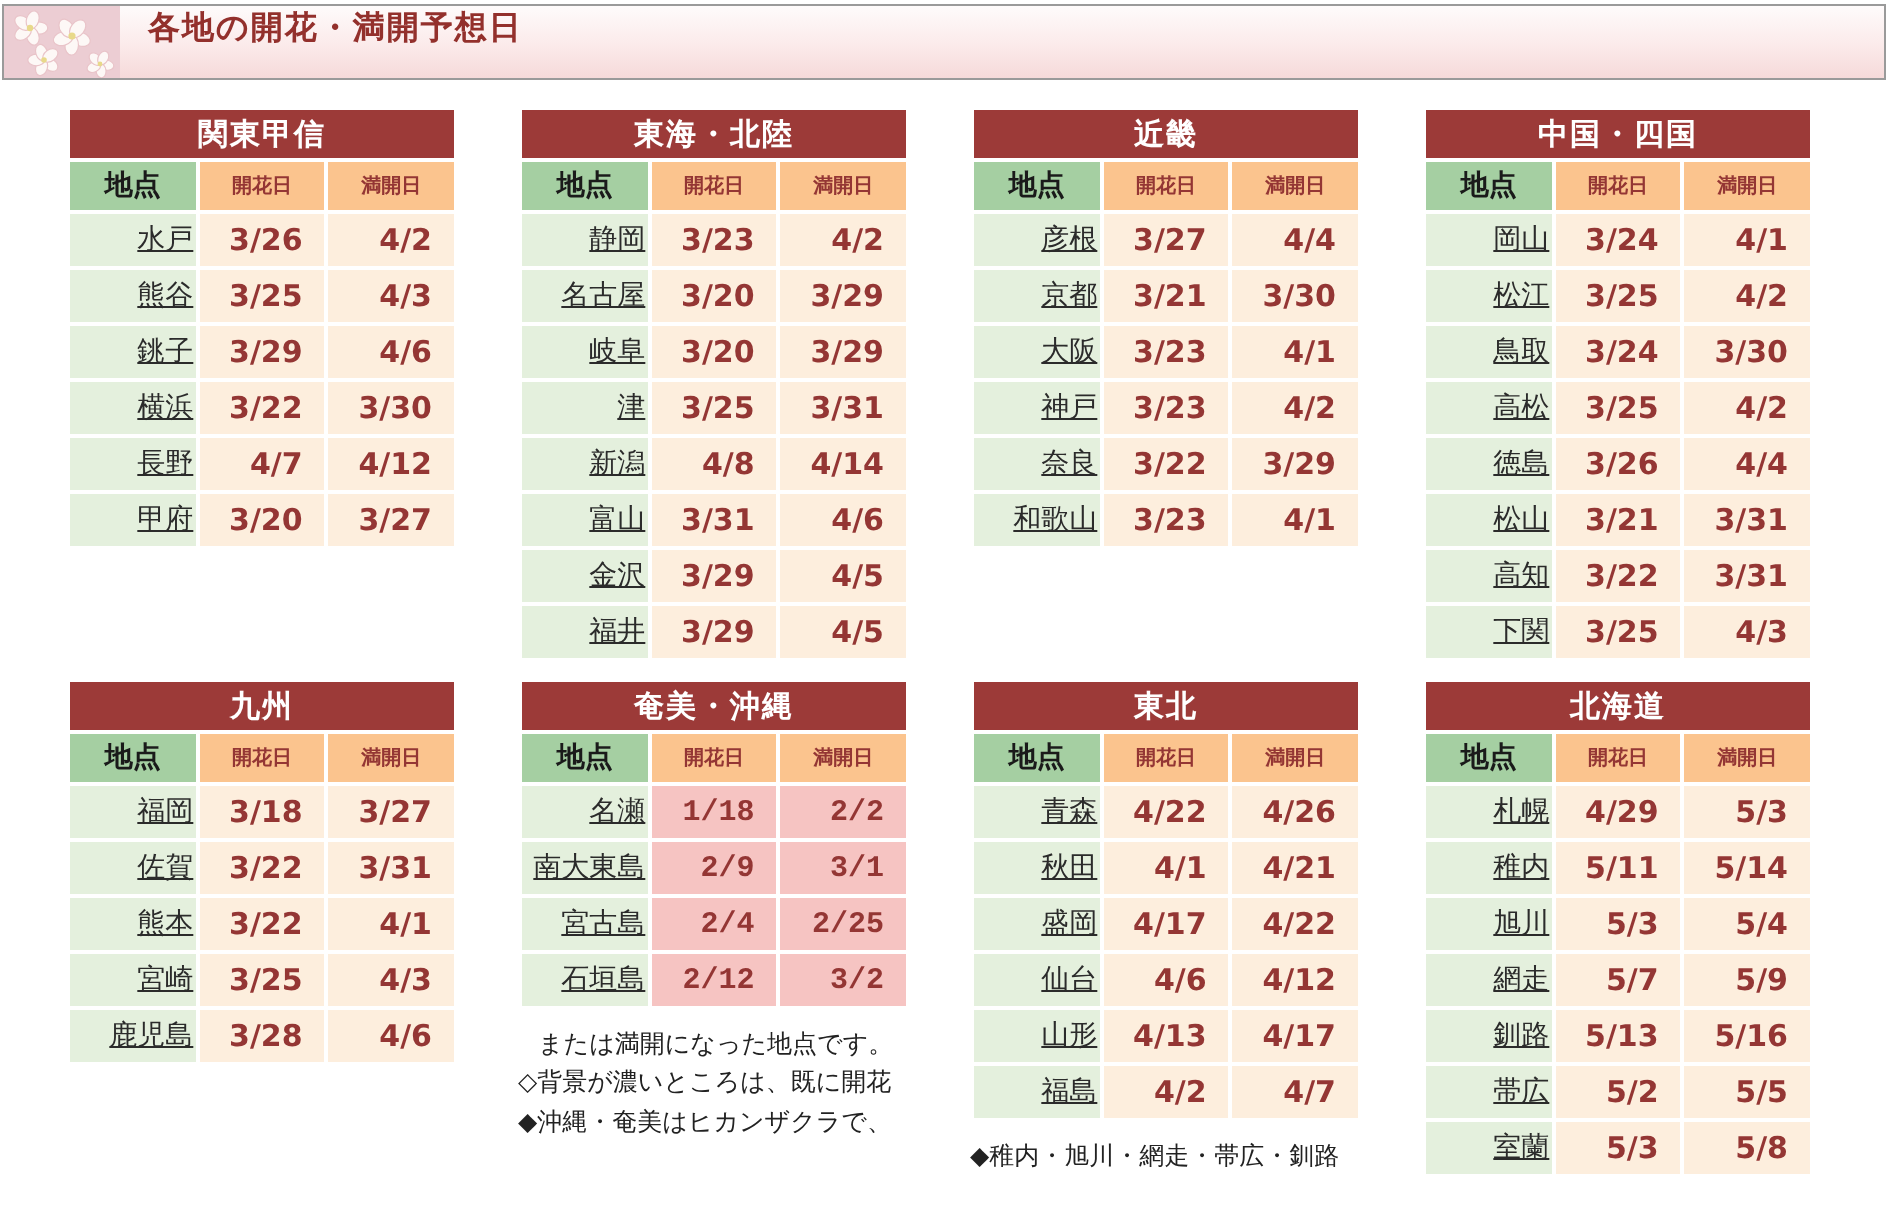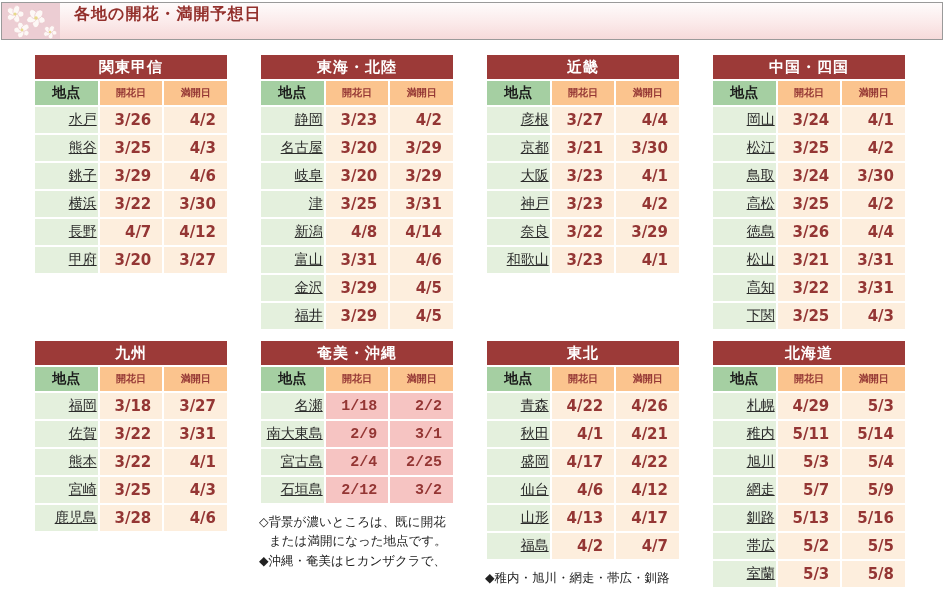--- a/index.html
+++ b/index.html
@@ -386,22 +386,22 @@
             <td class="date-cell">2/25</td>
           </tr>
           <tr>
             <td class="location-cell">石垣島</td>
             <td class="date-cell">2/12</td>
             <td class="date-cell">3/2</td>
           </tr>
         </tbody>
       </table>
       <div class="notes">
+        <span class="note-line indent-1">または満開になった地点です。</span>
         <span class="note-line indent-0">◇背景が濃いところは、既に開花</span>
-        <span class="note-line indent-1">または満開になった地点です。</span>
         <span class="note-line indent-0">◆沖縄・奄美はヒカンザクラで、</span>
       </div>
     </div>
     <div class="grid-cell">
       <table class="region-table">
         <thead>
           <tr>
             <th class="region-title" colspan="3">東北</th>
           </tr>
           <tr>

